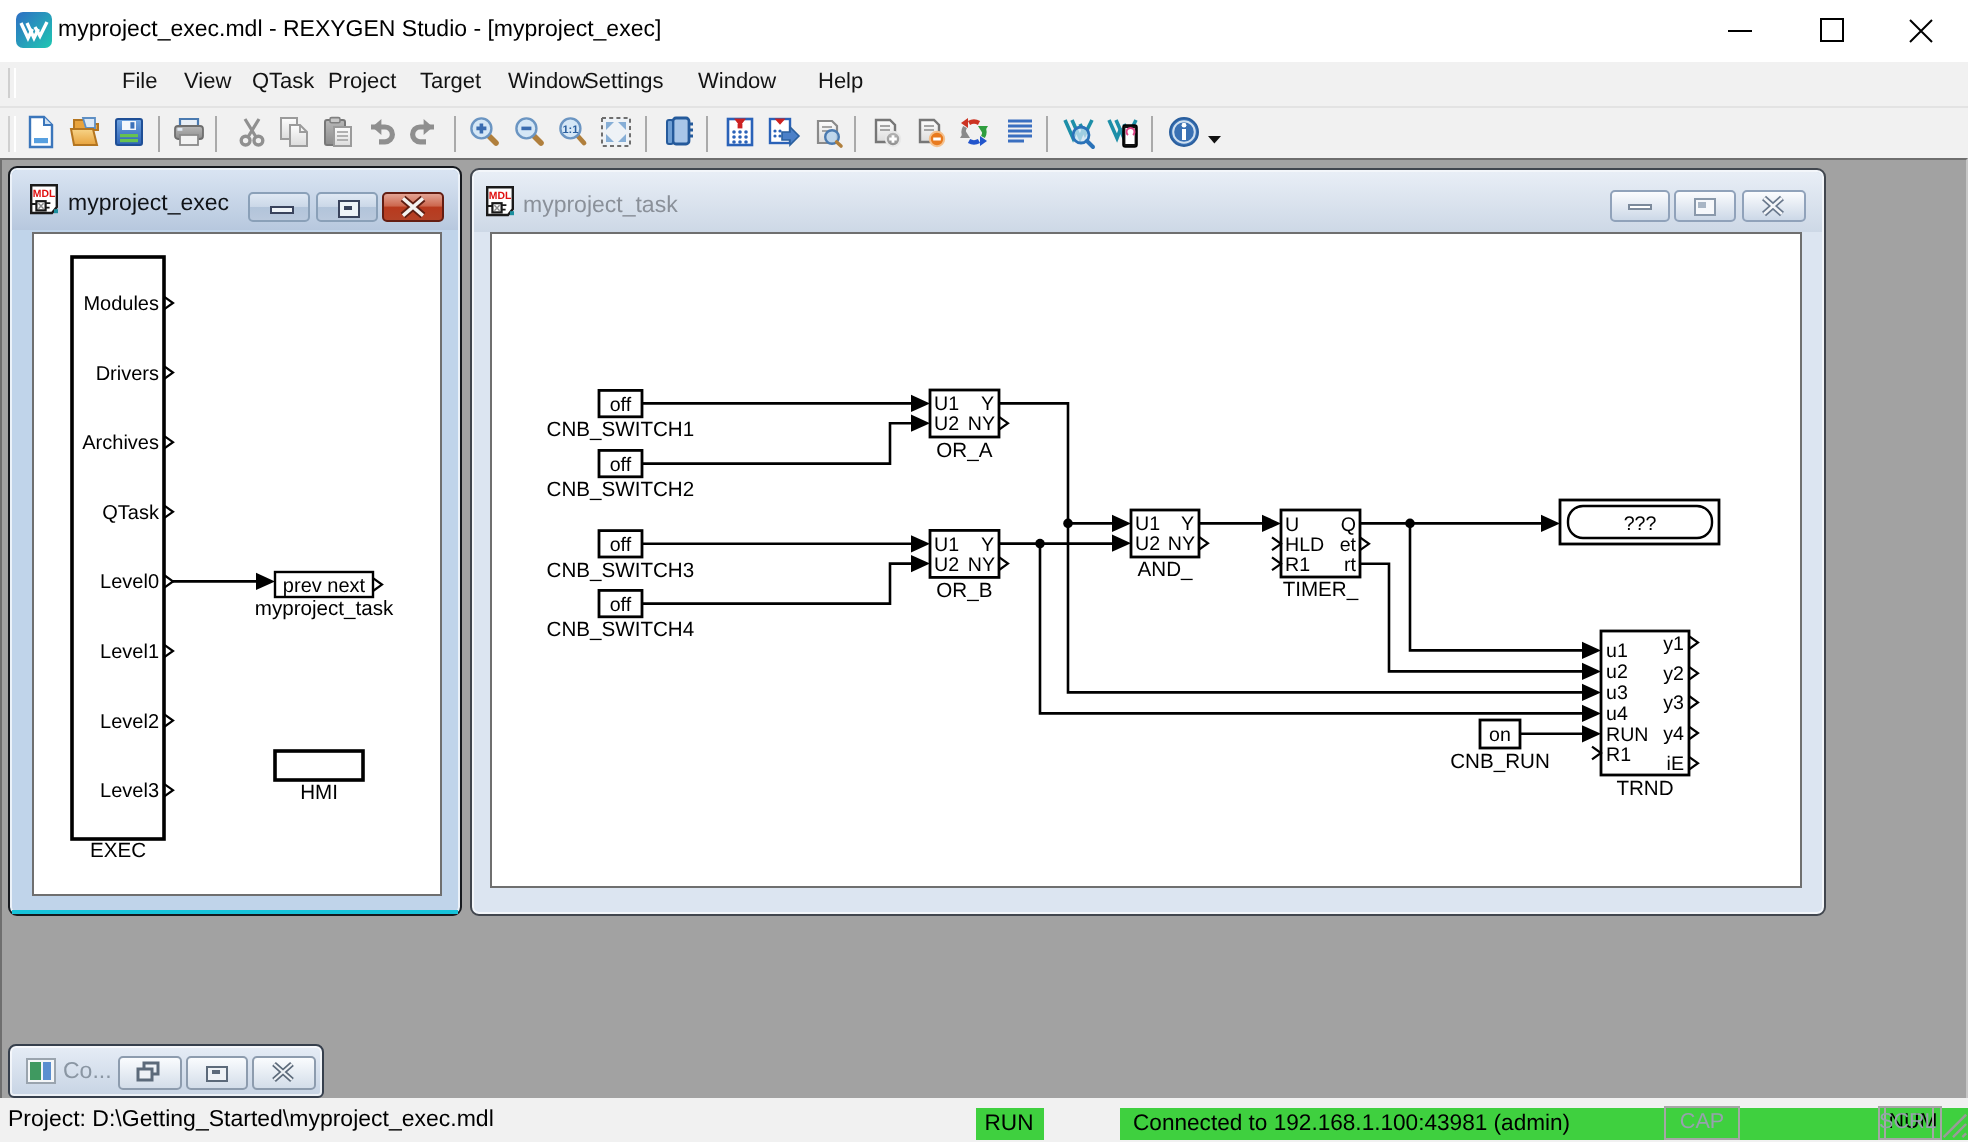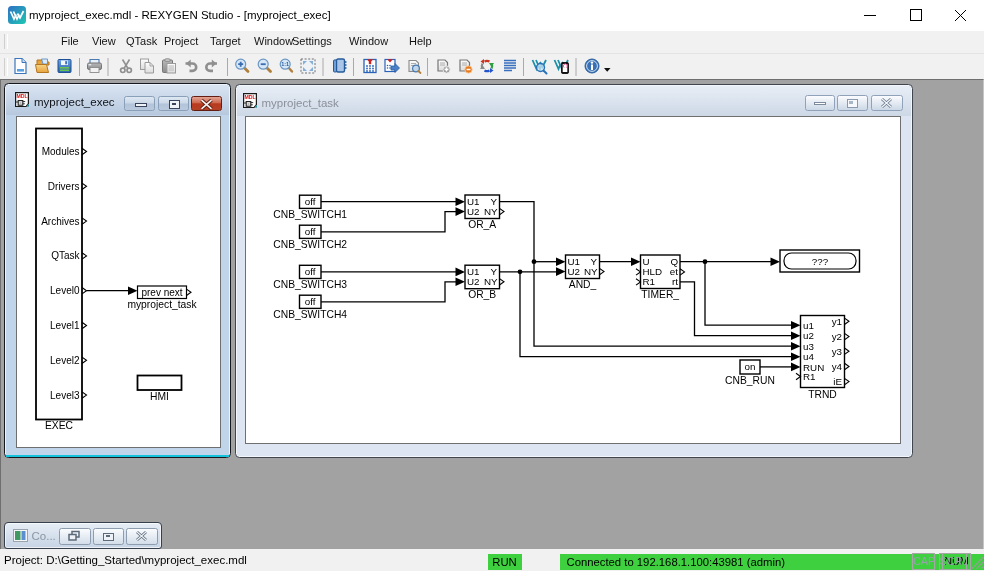--- a/index.html
+++ b/index.html
@@ -521,21 +521,21 @@
           <path d="M10 3 L19 11 M19 3 L10 11" stroke="#5c6a7a" stroke-width="2.8"></path>
           <path d="M10 3 L19 11 M19 3 L10 11" stroke="#eef2f6" stroke-width="1.1"></path>
         </svg>
     </div>
   </div>
 
   <div class="abs" id="statusbar">
     <div class="abs" style="left:4px;top:5px;font-size:11.5px;color:#000;">Project: D:\Getting_Started\myproject_exec.mdl</div>
     <div class="sgreen" style="left:487.5px;width:34px;text-align:center;line-height:16px;">RUN</div>
     <div class="sgreen" style="left:523.5px;width:426px;line-height:16px;padding-left:7px;margin-left:36px;">Connected to 192.168.1.100:43981 (admin)</div>
-    <div class="skey" style="left:912px;width:23px;color:#97a1ad;">CAP</div>
+    <div class="skey" style="left:832px;width:38px;color:#97a1ad;">CAP</div>
     <div class="skey" style="left:906px;width:29px;color:#000;margin-left:36px;">NUM</div>
     <div class="skey" style="left:938.5px;width:28px;color:#97a1ad;">SCRL</div>
     <svg class="abs" style="left:969px;top:5px" width="15" height="16" viewBox="0 0 16 16">
       <g stroke="#9a9a9a" stroke-width="1.3">
         <path d="M15 3 L3 15 M15 8 L8 15 M15 13 L13 15"></path>
       </g>
     </svg>
   </div>
 </div>
 

